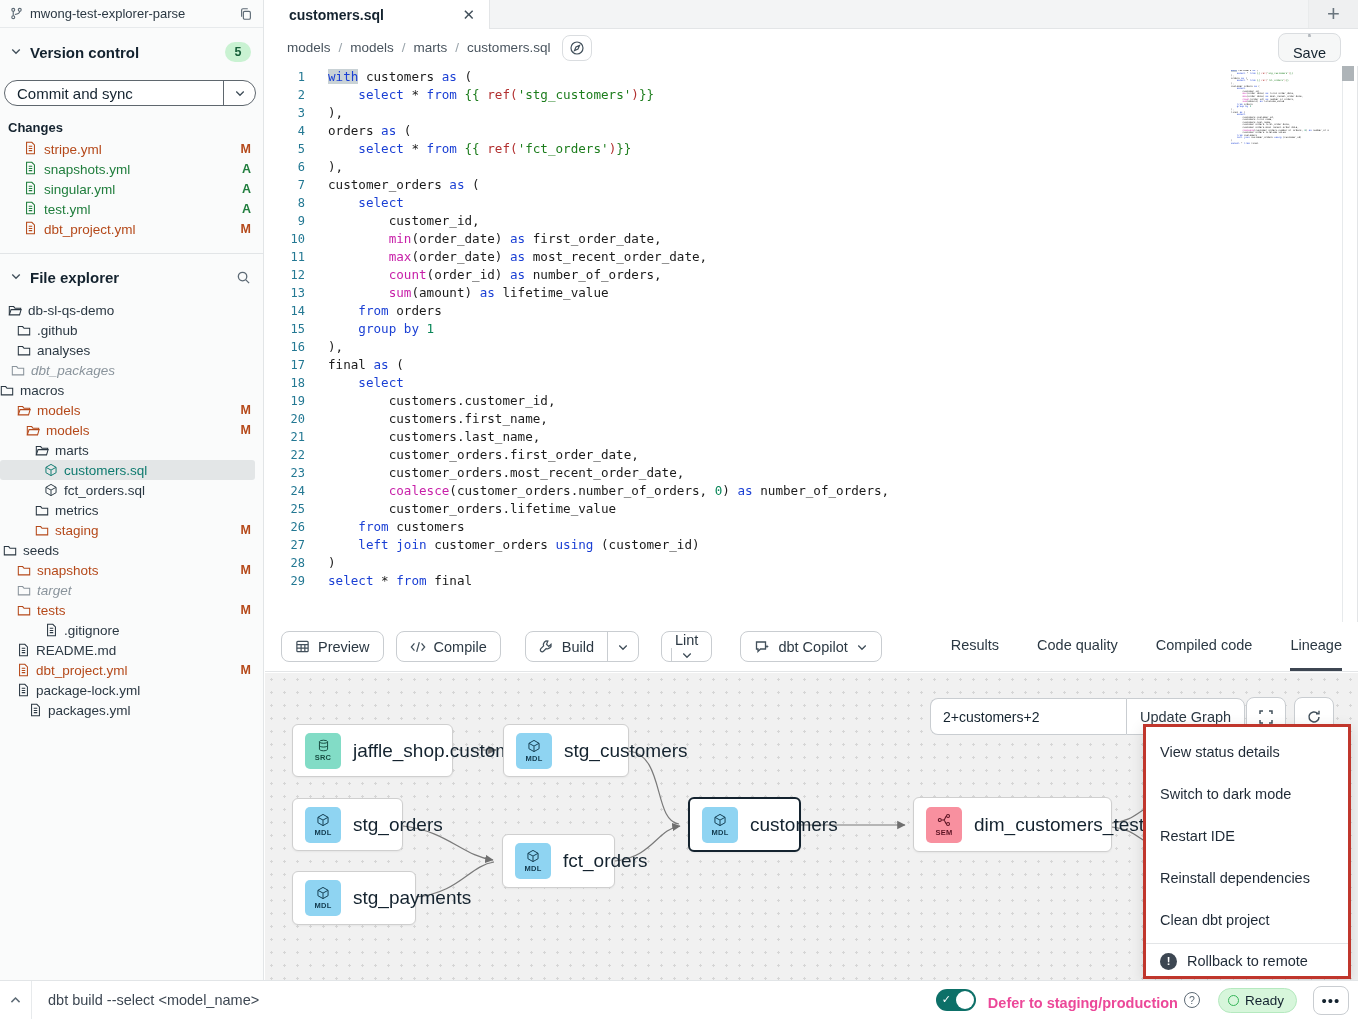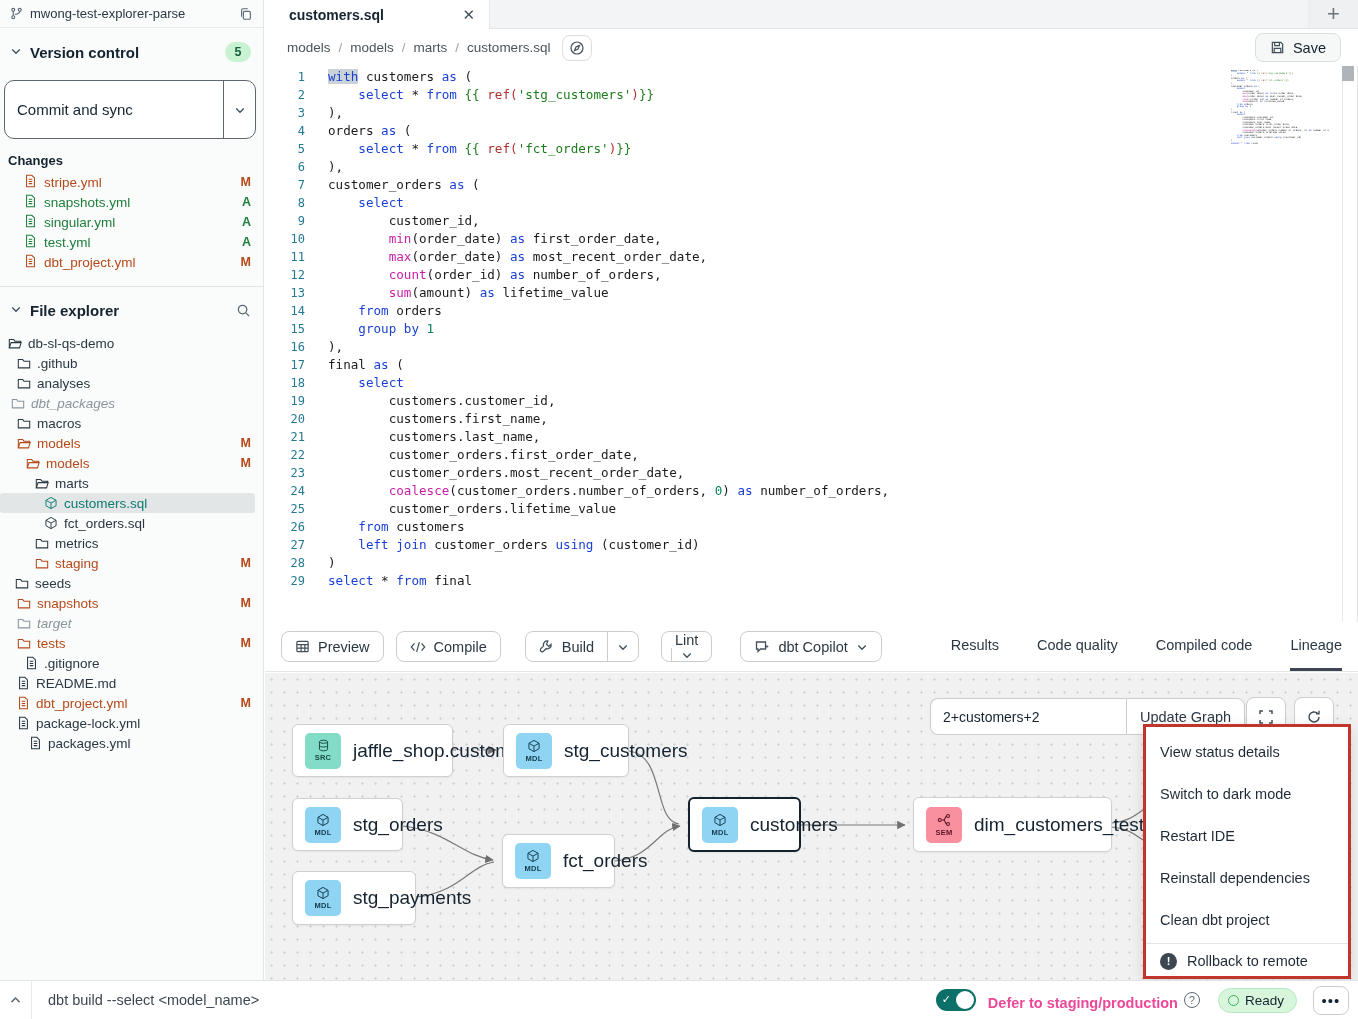--- a/index.html
+++ b/index.html
@@ -28,22 +28,22 @@
     display:flex; align-items:center; gap:8px; padding:14px 12px 8px 10px;
   }
   .section-head .title { font-size:15px; font-weight:bold; color:#14232F; flex:1; }
   .chev { color:#42505b; }
   .vc-badge {
     min-width:26px; height:20px; background:#c9f2d2; color:#17603a;
     border-radius:10px; font-size:12.5px; font-weight:bold;
     display:flex; align-items:center; justify-content:center; padding:0 8px;
   }
   .commit-btn {
-    margin:10px 6px 0 4px; height:59px; width:252px; background:#fff;
-    border:1px solid #5f676e; border-radius:10px; display:flex; align-items:stretch;
+    margin:10px 6px 0 4px; height:26px; width:252px; background:#fff;
+    border:1px solid #5f676e; border-radius:16px; display:flex; align-items:stretch;
     cursor:pointer; overflow:hidden;
   }
   .commit-btn .main-part { flex:1; display:flex; align-items:center; padding-left:12px; font-size:15px; color:#14232F; }
   .commit-btn .chev-part { width:32px; border-left:1px solid #5f676e; display:flex; align-items:center; justify-content:center; color:#42505b; }
   .changes-label { font-size:13px; font-weight:bold; color:#14232F; padding:14px 10px 4px 8px; }
   .change-row {
     height:20px; display:flex; align-items:center; gap:7px; padding:0 10px 0 24px;
     font-size:13.5px; cursor:pointer; position:relative;
   }
   .change-row .st { position:absolute; right:12px; font-size:12.5px; font-weight:bold; }
@@ -81,21 +81,21 @@
   .crumb-row { height:37px; display:flex; align-items:center; padding-left:22px; gap:8px; }
   .crumb { font-size:13.5px; color:#49545e; }
   .crumb-sep { font-size:13.5px; color:#9aa4ab; }
   .compass-btn {
     width:30px; height:26px; border:1px solid #dadde0; border-radius:8px; background:#fff;
     display:flex; align-items:center; justify-content:center; margin-left:4px; cursor:pointer; color:#42505b;
   }
   .save-btn {
     position:absolute; right:17px; top:33px; height:29px; padding:0 14px;
     background:#f6f7f7; border:1px solid #dadde0; border-radius:8px;
-    display:flex; align-items:center; gap:8px; font-size:14.5px; color:#14232F; cursor:pointer;
+    display:flex; align-items:center; gap:8px; font-size:14.5px; color:#14232F; cursor:pointer;flex-direction:column;
   }
 
   
   .editor { position:absolute; left:0; top:66px; width:1093px; height:556px; background:#fff; border-right:1px solid #e3e5e7;}
   .code-area { position:absolute; left:0; top:2px; right:0; bottom:0; font-family:"DejaVu Sans Mono", monospace; font-size:12.6px; }
   .code-line { height:18px; line-height:18px; white-space:pre; display:flex; }
   .code-line .ln {
     width:40px; text-align:right; color:#237893; flex:none; padding-right:0;
     font-size:12px; user-select:none;
   }
@@ -351,21 +351,21 @@
           <span>analyses</span>
         </div>
         <div class="tree-row k-disabled" style="padding-left: 11px;">
           <span style="display: flex;">
             <svg width="14" height="13" viewBox="0 0 16 14" fill="none" stroke="currentColor" stroke-width="1.2">
               <path d="M1.5 3.5v8.5h13V4.5H8L6.5 2.5h-5z"></path>
             </svg>
           </span>
           <span>dbt_packages</span>
         </div>
-        <div class="tree-row k-normal" style="padding-left: 17px;">
+        <div class="tree-row k-normal" style="">
           <span style="display: flex;">
             <svg width="14" height="13" viewBox="0 0 16 14" fill="none" stroke="currentColor" stroke-width="1.2">
               <path d="M1.5 3.5v8.5h13V4.5H8L6.5 2.5h-5z"></path>
             </svg>
           </span>
           <span>macros</span>
         </div>
         <div class="tree-row k-modified" style="padding-left: 17px;">
           <span style="display: flex;">
             <svg width="14" height="13" viewBox="0 0 16 14" fill="none" stroke="currentColor" stroke-width="1.2">
@@ -423,21 +423,21 @@
         </div>
         <div class="tree-row k-modified" style="padding-left: 35px;">
           <span style="display: flex;">
             <svg width="14" height="13" viewBox="0 0 16 14" fill="none" stroke="currentColor" stroke-width="1.2">
               <path d="M1.5 3.5v8.5h13V4.5H8L6.5 2.5h-5z"></path>
             </svg>
           </span>
           <span>staging</span>
           <span class="st">M</span>
         </div>
-        <div class="tree-row k-normal" style="padding-left: 15px;">
+        <div class="tree-row k-normal" style="padding-left: 3px;">
           <span style="display: flex;">
             <svg width="14" height="13" viewBox="0 0 16 14" fill="none" stroke="currentColor" stroke-width="1.2">
               <path d="M1.5 3.5v8.5h13V4.5H8L6.5 2.5h-5z"></path>
             </svg>
           </span>
           <span>seeds</span>
         </div>
         <div class="tree-row k-modified" style="padding-left: 17px;">
           <span style="display: flex;">
             <svg width="14" height="13" viewBox="0 0 16 14" fill="none" stroke="currentColor" stroke-width="1.2">
@@ -457,21 +457,21 @@
         </div>
         <div class="tree-row k-modified" style="padding-left: 17px;">
           <span style="display: flex;">
             <svg width="14" height="13" viewBox="0 0 16 14" fill="none" stroke="currentColor" stroke-width="1.2">
               <path d="M1.5 3.5v8.5h13V4.5H8L6.5 2.5h-5z"></path>
             </svg>
           </span>
           <span>tests</span>
           <span class="st">M</span>
         </div>
-        <div class="tree-row k-normal" style="padding-left: 25px;">
+        <div class="tree-row k-normal" style="padding-left: 17px; margin-left: 28px;">
           <span style="display: flex;">
             <svg width="13" height="14" viewBox="0 0 14 16" fill="none" stroke="currentColor" stroke-width="1.2">
               <path d="M2.5 1.5h6l3 3v10h-9z"></path>
               <path d="M5 6h4M5 8.5h4M5 11h4"></path>
             </svg>
           </span>
           <span>.gitignore</span>
         </div>
         <div class="tree-row k-normal" style="padding-left: 17px;">
           <span style="display: flex;">

